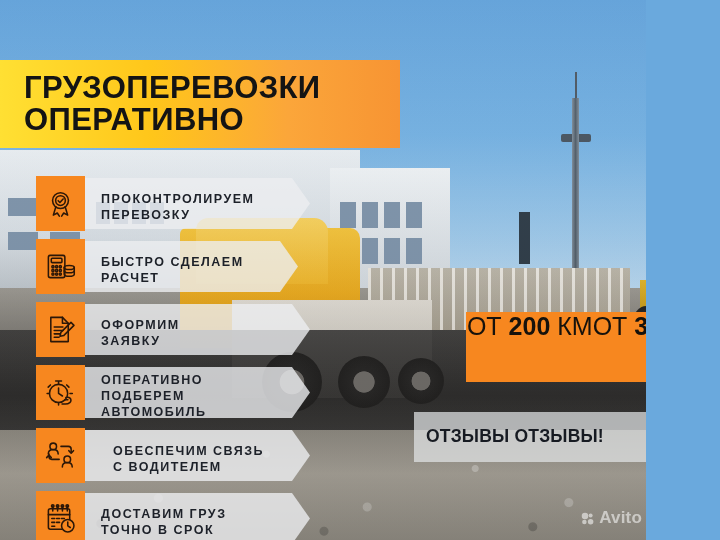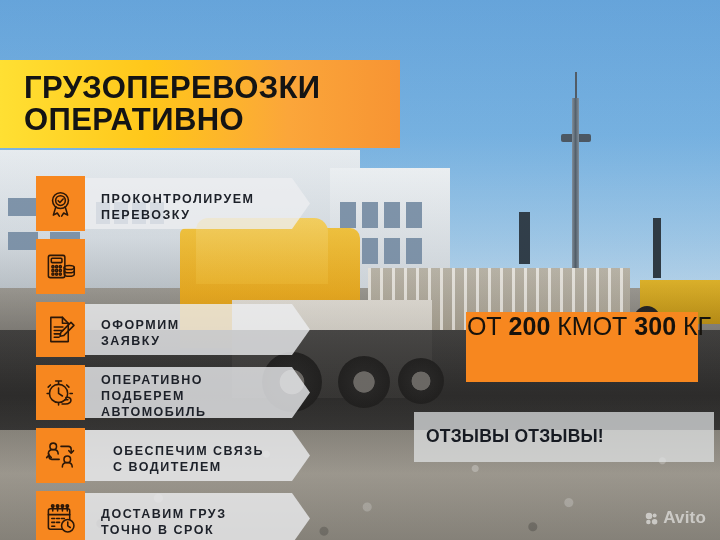--- a/index.html
+++ b/index.html
@@ -1,21 +1,21 @@
 <!DOCTYPE html>
 <html lang="ru"><head>
 <meta charset="utf-8">
 <style>
   html,body{margin:0;padding:0;}
   body{
     width:720px;height:540px;overflow:hidden;
     font-family:"Liberation Sans","DejaVu Sans",sans-serif;
     background:#6aa9dd;
   }
-  #ad{position:relative;width:720px;height:540px;overflow:hidden;}
+  #ad{position:relative;width:646px;height:540px;overflow:hidden;}
 
   
   .photo{position:absolute;inset:0;overflow:hidden;}
   .sky{position:absolute;left:0;top:0;width:720px;height:300px;
        background:linear-gradient(180deg,#5e9fd8 0%,#72b0e2 45%,#9ec9ea 80%,#bcd9ef 100%);}
   .ground{position:absolute;left:0;top:288px;width:720px;height:252px;
        background:linear-gradient(180deg,#9a9790 0%,#7d7a74 18%,#3c3b39 38%,#2e2d2c 55%,#7b7871 66%,#a8a49b 80%,#8e8a82 100%);}
   .asphalt{position:absolute;left:0;top:330px;width:720px;height:120px;
        background:linear-gradient(180deg,#3a3938 0%,#2b2a29 55%,#3f3e3c 100%);opacity:.92;}
   .gravel{position:absolute;left:0;top:430px;width:720px;height:110px;
@@ -89,21 +89,21 @@
   .kmkg-line .num{font-weight:bold;}
 
   
   .cta{position:absolute;left:414px;top:412px;width:300px;height:50px;
        background:rgba(226,228,230,.72);display:flex;flex-direction:column;justify-content:center;
        padding-left:12px;box-sizing:border-box;}
   .cta-line{color:#171b22;font-weight:bold;font-size:17.5px;line-height:1.12;
        letter-spacing:.2px;white-space:nowrap;}
 
   
-  .avito{position:absolute;right:14px;bottom:12px;display:flex;align-items:center;gap:4px;
+  .avito{position:absolute;right:4px;bottom:12px;display:flex;align-items:center;gap:4px;
        opacity:.55;text-align:right;}
   .avito-mark{width:15px;height:15px;}
   .avito-text{color:#ffffff;font-size:17px;font-weight:bold;letter-spacing:.2px;}
 </style>
 </head>
 <body>
 
 <div id="ad">
 
   <div class="photo">
@@ -192,20 +192,24 @@
             <circle cx="12" cy="20" r="1.1" fill="none" stroke="#2B1708" stroke-width="1.6" stroke-linecap="round" stroke-linejoin="round"></circle>
             <circle cx="15.8" cy="20" r="1.1" fill="none" stroke="#2B1708" stroke-width="1.6" stroke-linecap="round" stroke-linejoin="round"></circle>
       <circle cx="8.2" cy="23.8" r="1.1" fill="none" stroke="#2B1708" stroke-width="1.6" stroke-linecap="round" stroke-linejoin="round"></circle>
             <circle cx="12" cy="23.8" r="1.1" fill="none" stroke="#2B1708" stroke-width="1.6" stroke-linecap="round" stroke-linejoin="round"></circle>
             <circle cx="15.8" cy="23.8" r="1.1" fill="none" stroke="#2B1708" stroke-width="1.6" stroke-linecap="round" stroke-linejoin="round"></circle>
       <ellipse cx="25" cy="17" rx="5.2" ry="2.1" fill="none" stroke="#2B1708" stroke-width="1.6" stroke-linecap="round" stroke-linejoin="round"></ellipse>
       <path d="M19.8 17v3.4c0 1.2 2.3 2.1 5.2 2.1s5.2-.9 5.2-2.1V17" fill="none" stroke="#2B1708" stroke-width="1.6" stroke-linecap="round" stroke-linejoin="round"></path>
       <path d="M19.8 20.6V24c0 1.2 2.3 2.1 5.2 2.1s5.2-.9 5.2-2.1v-3.4" fill="none" stroke="#2B1708" stroke-width="1.6" stroke-linecap="round" stroke-linejoin="round"></path>
     </svg>
         </div>
+        <div class="fbanner" style="width: 213px;">
+          <div class="ftext">БЫСТРО СДЕЛАЕМ
+РАСЧЕТ</div>
+        </div>
       </div>
       <div class="fspacer"></div>
       <div class="frow">
         <div class="ficon">
           <svg viewBox="0 0 32 32">
       <path d="M6 3.5h12l6 6v19H6z" fill="none" stroke="#2B1708" stroke-width="1.6" stroke-linecap="round" stroke-linejoin="round"></path>
       <path d="M18 3.5v6h6" fill="none" stroke="#2B1708" stroke-width="1.6" stroke-linecap="round" stroke-linejoin="round"></path>
       <path d="M9.5 13.5h9M9.5 17h9M9.5 20.5h6M9.5 24h5" fill="none" stroke="#2B1708" stroke-width="1.6" stroke-linecap="round" stroke-linejoin="round"></path>
       <path d="M26.8 8.6l3.1 3.1-10.4 10.4-4 .9.9-4z" fill="none" stroke="#2B1708" stroke-width="1.6" stroke-linecap="round" stroke-linejoin="round"></path>
     </svg>

